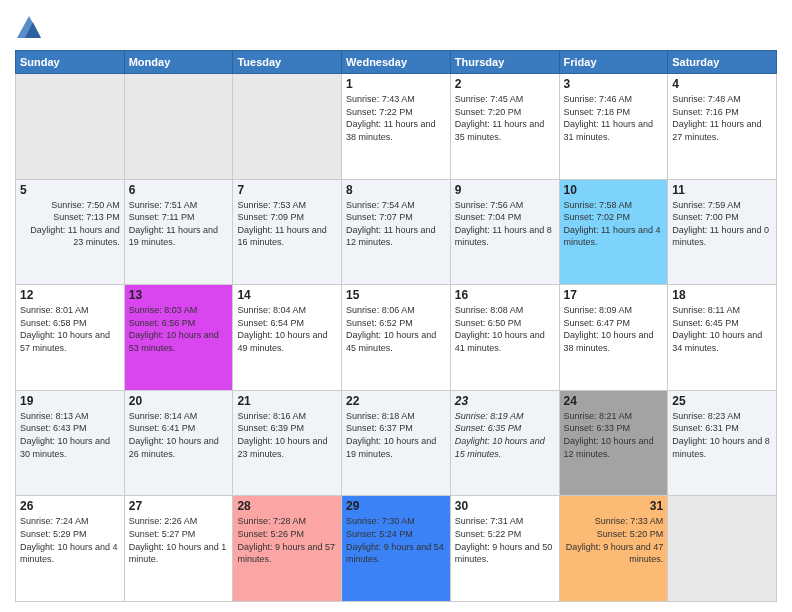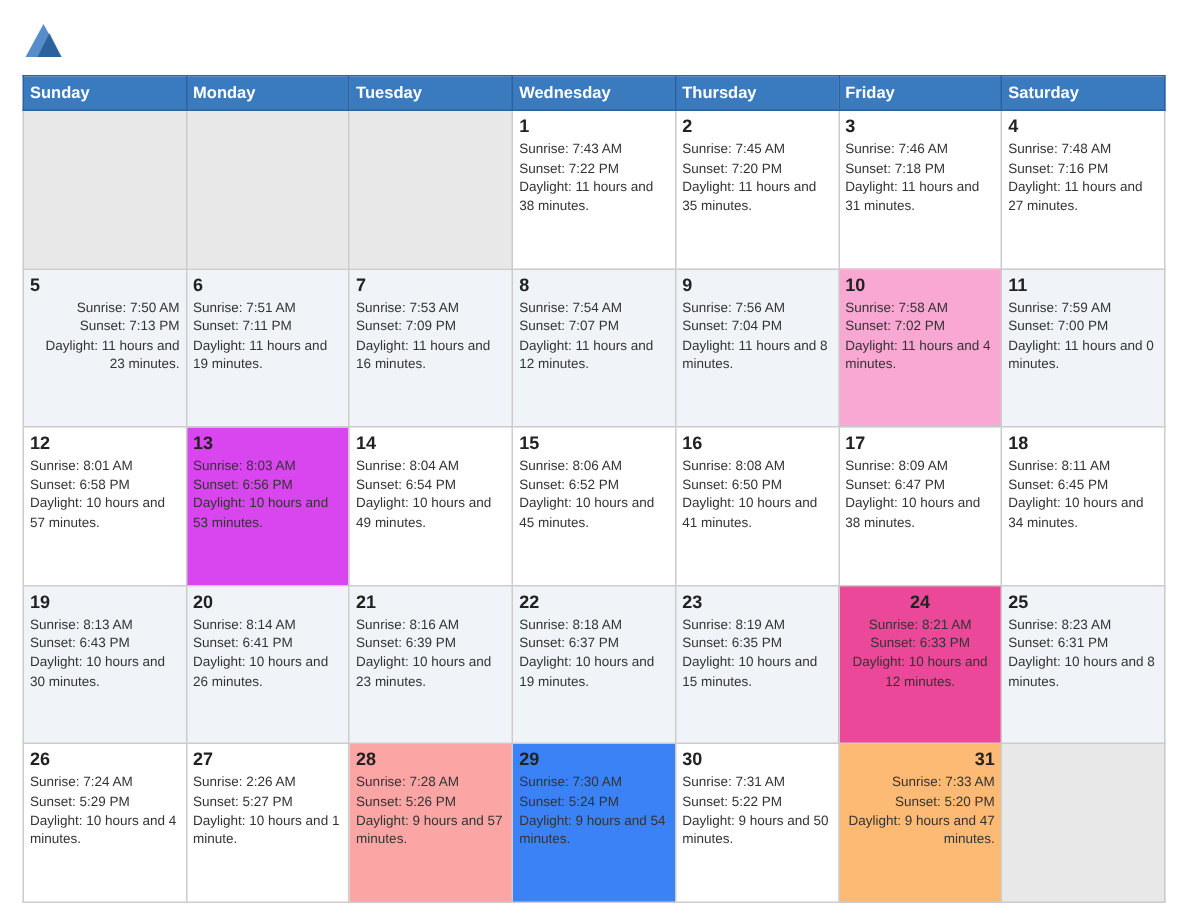--- a/index.html
+++ b/index.html
@@ -188,21 +188,21 @@
             <div class="day-info" style="white-space: pre-line;">Sunrise: 7:54 AM
 Sunset: 7:07 PM
 Daylight: 11 hours and 12 minutes.</div>
           </td>
           <td style="background-color: rgb(240, 244, 248);">
             <span class="day-number">9</span>
             <div class="day-info" style="white-space: pre-line;">Sunrise: 7:56 AM
 Sunset: 7:04 PM
 Daylight: 11 hours and 8 minutes.</div>
           </td>
-          <td style="background-color: #f9a8d4; margin-top: 10px;">
+          <td style="background-color: #7dd3fc; margin-top: 10px;">
             <span class="day-number">10</span>
             <div class="day-info" style="white-space: pre-line;">Sunrise: 7:58 AM
 Sunset: 7:02 PM
 Daylight: 11 hours and 4 minutes.</div>
           </td>
           <td style="background-color: rgb(240, 244, 248);">
             <span class="day-number">11</span>
             <div class="day-info" style="white-space: pre-line;">Sunrise: 7:59 AM
 Sunset: 7:00 PM
 Daylight: 11 hours and 0 minutes.</div>
@@ -270,27 +270,27 @@
             <div class="day-info" style="white-space: pre-line;">Sunrise: 8:16 AM
 Sunset: 6:39 PM
 Daylight: 10 hours and 23 minutes.</div>
           </td>
           <td style="background-color: rgb(240, 244, 248);">
             <span class="day-number">22</span>
             <div class="day-info" style="white-space: pre-line;">Sunrise: 8:18 AM
 Sunset: 6:37 PM
 Daylight: 10 hours and 19 minutes.</div>
           </td>
-          <td style="background-color: rgb(240, 244, 248);">
+          <td style="background-color: rgb(240, 244, 248); font-style: italic;">
             <span class="day-number">23</span>
             <div class="day-info" style="white-space: pre-line;">Sunrise: 8:19 AM
 Sunset: 6:35 PM
 Daylight: 10 hours and 15 minutes.</div>
           </td>
-          <td style="background-color: #ec4899; text-align: center;">
+          <td style="background-color: #a3a3a3;">
             <span class="day-number">24</span>
             <div class="day-info" style="white-space: pre-line;">Sunrise: 8:21 AM
 Sunset: 6:33 PM
 Daylight: 10 hours and 12 minutes.</div>
           </td>
           <td style="background-color: rgb(240, 244, 248);">
             <span class="day-number">25</span>
             <div class="day-info" style="white-space: pre-line;">Sunrise: 8:23 AM
 Sunset: 6:31 PM
 Daylight: 10 hours and 8 minutes.</div>

